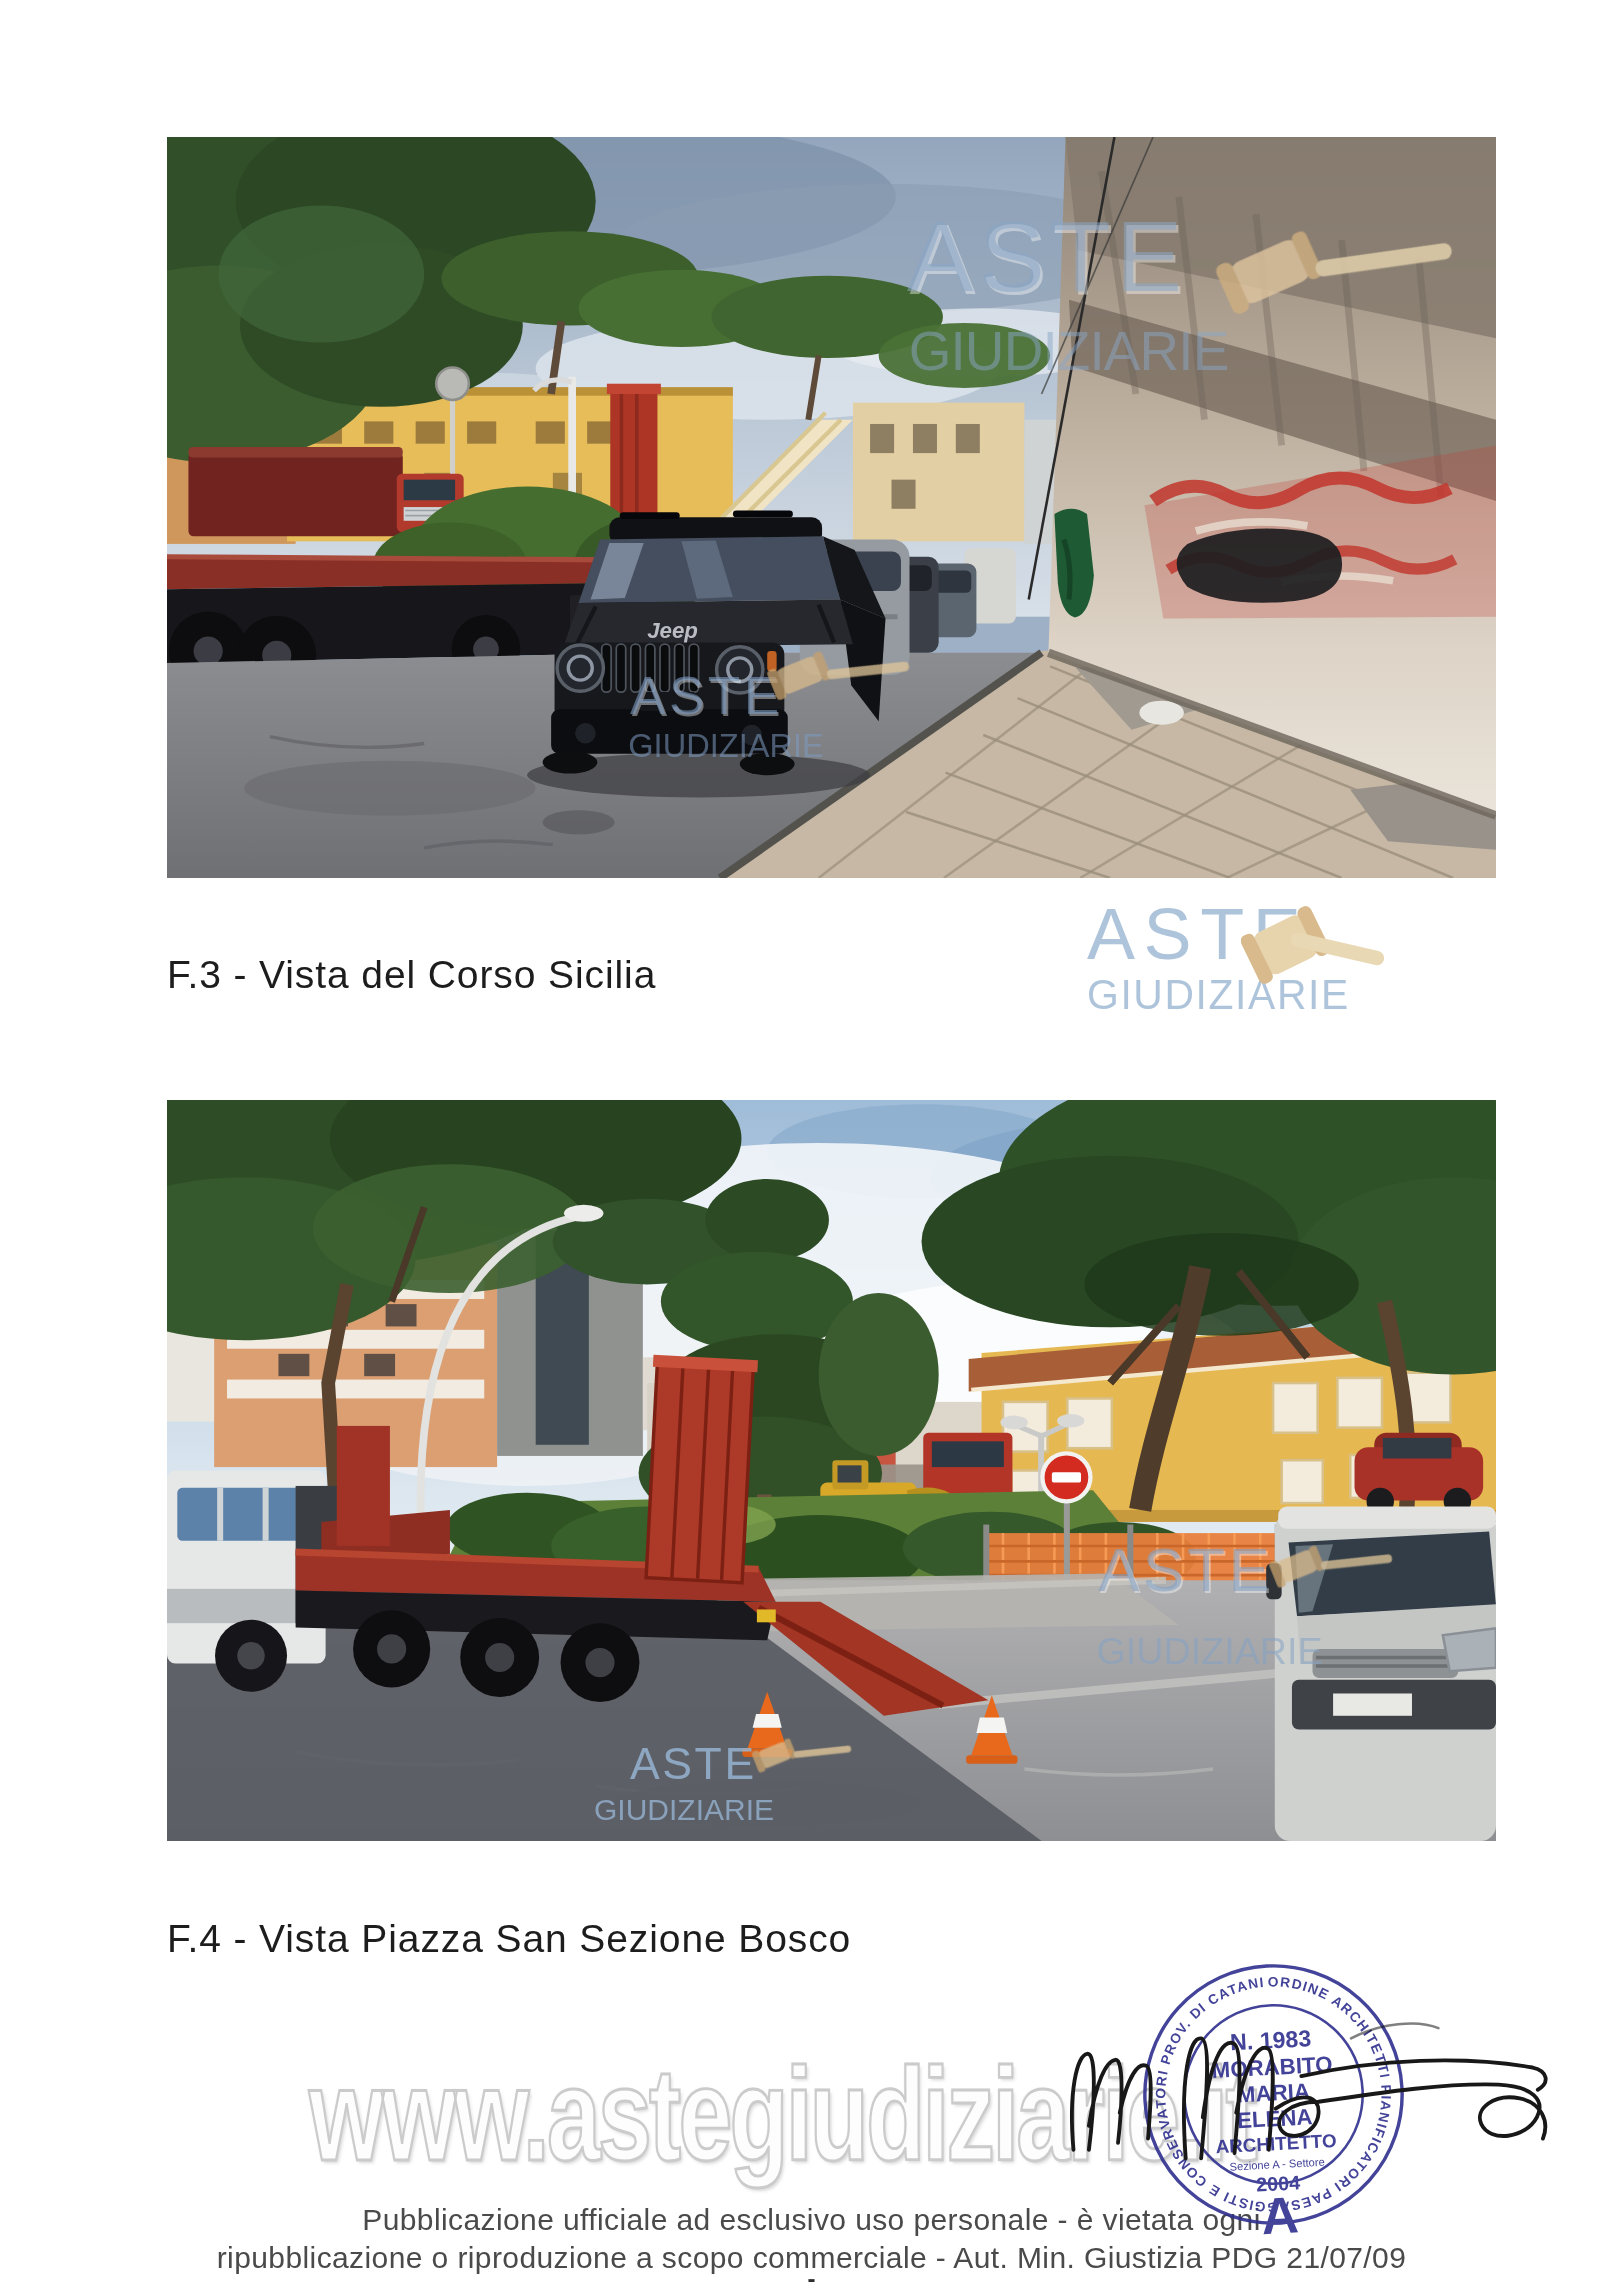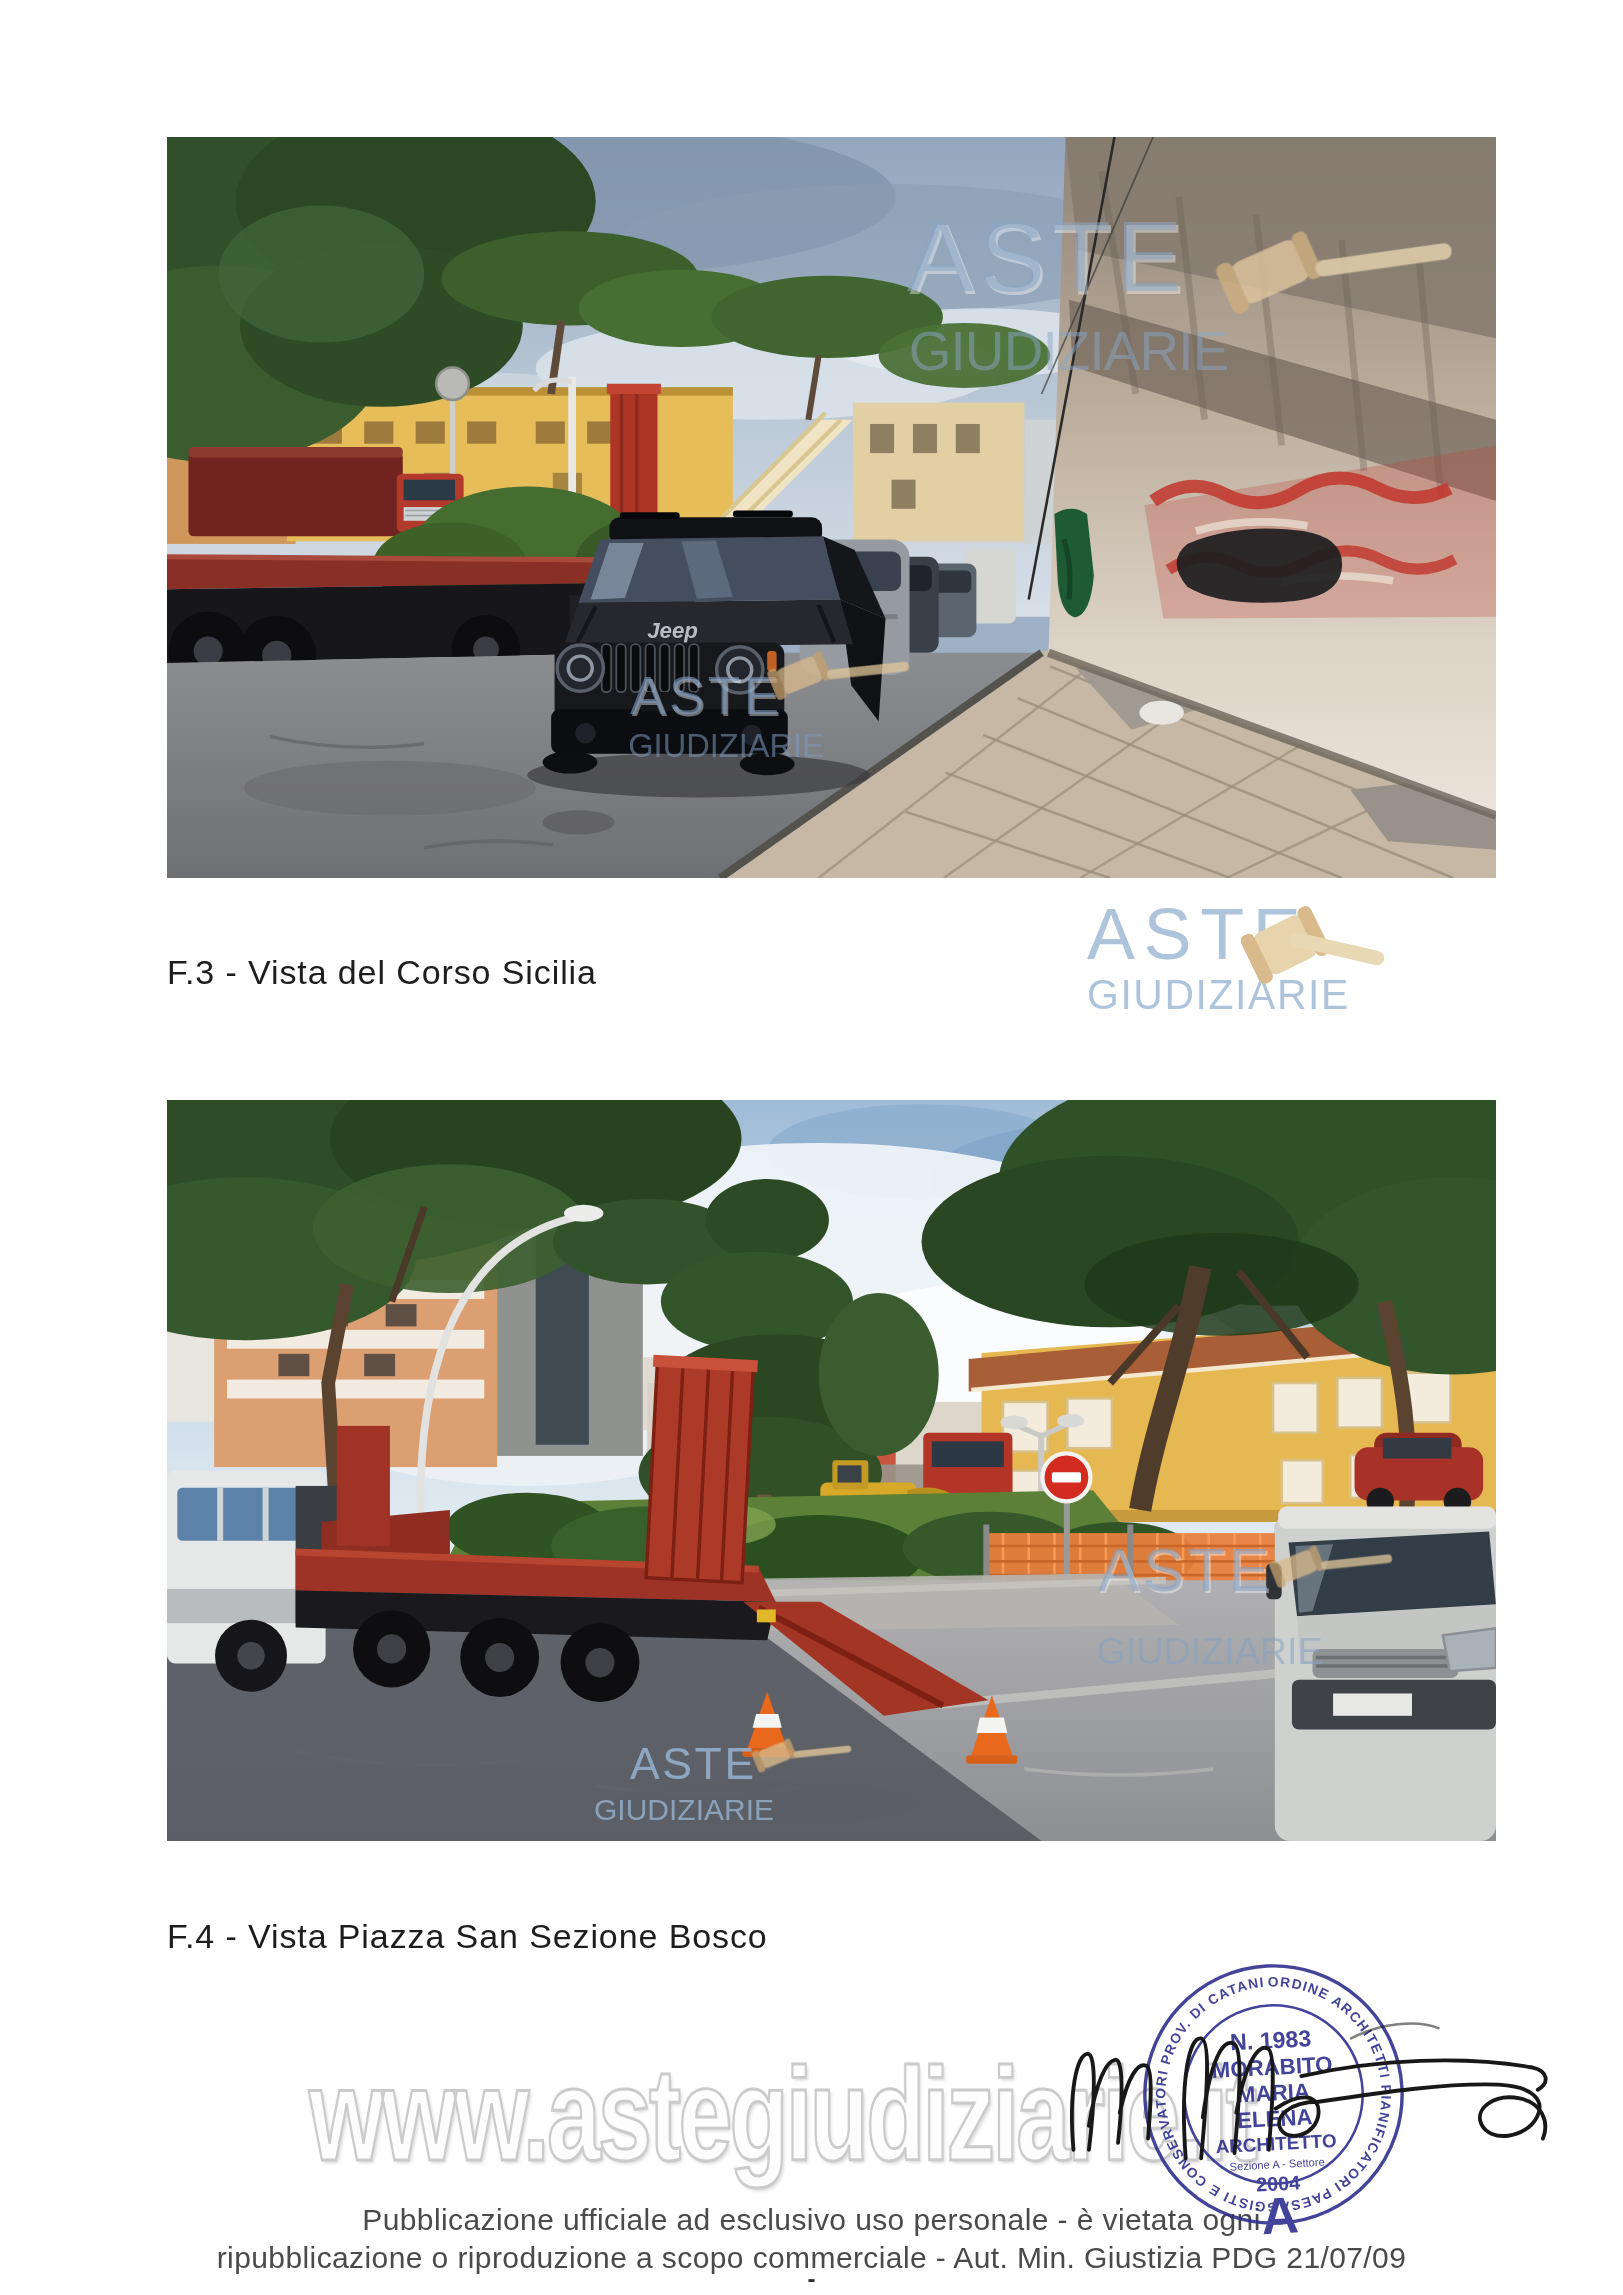--- a/index.html
+++ b/index.html
@@ -2,21 +2,21 @@
 <html style="font-size:13.7px"><head>
 <meta charset="utf-8">
 <style>
   html,body{margin:0;padding:0;background:#fff;}
   .page{position:relative;width:1623px;height:2295px;background:#ffffff;
         font-family:"Liberation Sans",sans-serif;overflow:hidden;}
   .photo{position:absolute;left:167px;overflow:hidden;background:#9db0c5;}
   #photo1{top:137px;width:1329px;height:741px;}
   #photo2{top:1100px;width:1329px;height:741px;}
   .photo svg{display:block;width:100%;height:100%;}
-  .caption{position:absolute;left:167px;font-size:34px;color:#1d1d1d;letter-spacing:0.9px;white-space:nowrap;}
+  .caption{position:absolute;left:167px;font-size:39px;color:#1d1d1d;letter-spacing:0.9px;white-space:nowrap;}
   #cap-f3{top:953px;}
   #cap-f4{top:1917px;}
   .brand{position:absolute;left:1087px;top:898px;width:309px;color:#aec4db;line-height:1;}
   .brand .w1{display:block;font-size:72px;letter-spacing:8.6px;font-weight:400;}
   .brand .w2{display:block;font-size:43px;letter-spacing:1.7px;margin-top:3.4px;transform:scaleX(.95);transform-origin:left;}
   .brand-gavel{position:absolute;left:1241px;top:902px;width:154px;height:94px;}
   .site-wm{position:absolute;left:309px;top:2038px;z-index:1;white-space:nowrap;
            font-size:118px;font-weight:bold;letter-spacing:-3.4px;color:#fdfdfd;
            -webkit-text-stroke:2.6px #cbcbcb;
            text-shadow:2.6px 2.6px 3.4px rgba(170,170,170,.45), -0.9px -0.9px 1.7px rgba(190,190,190,.4);

